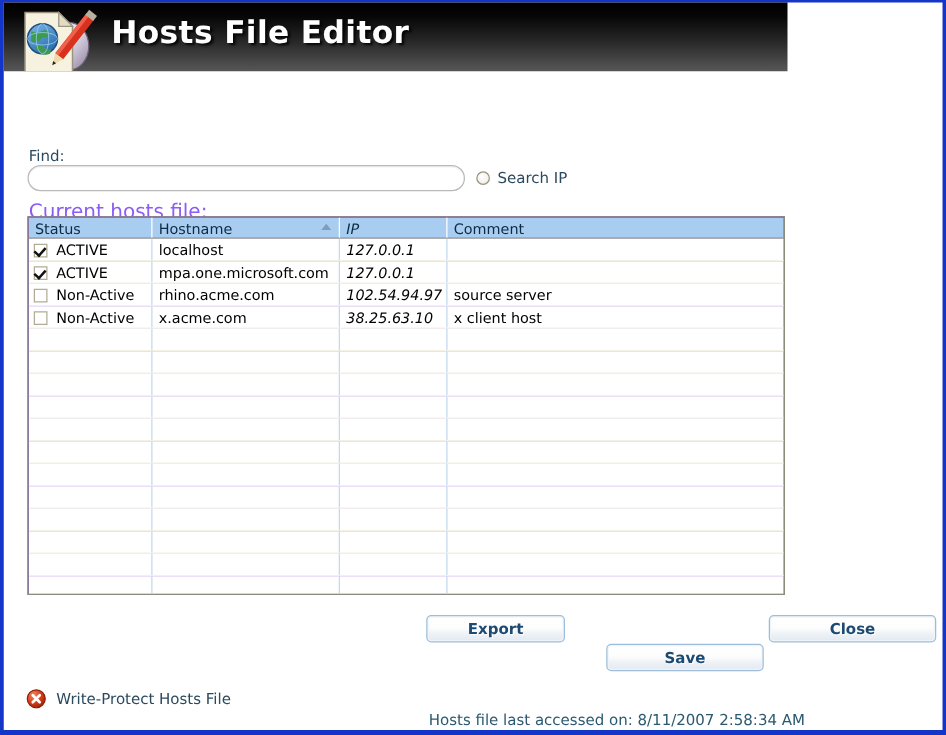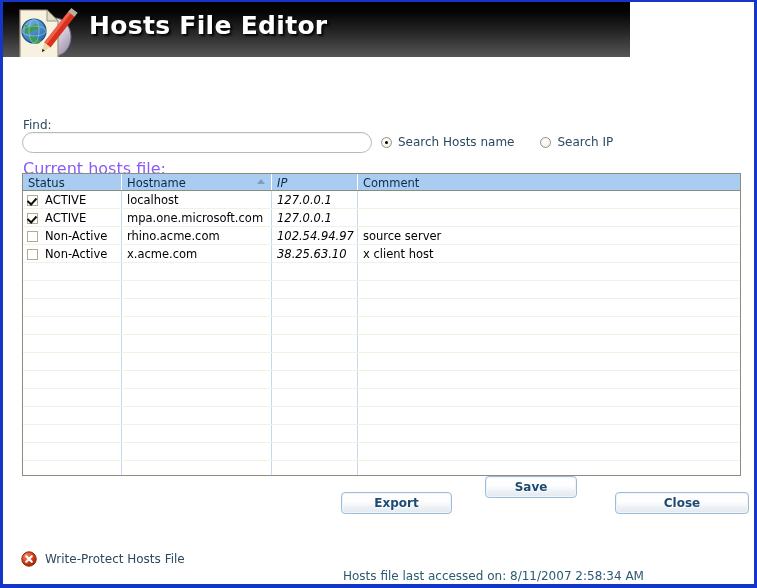--- a/index.html
+++ b/index.html
@@ -108,21 +108,21 @@
     left: 20px; top: 157px;
     font-size: 16px;
     color: #8b5cf6;
     text-align: right;
   }
 
   
   .table-wrap {
     position: absolute;
     left: 19px; top: 171px;
-    width: 719px; height: 303px;
+    width: 606px; height: 303px;
     border: 1px solid #8d8d7e;
     background: #6d28d9;
     overflow: hidden;
   }
   .table-head {
     display: flex;
     height: 17px;
     background: #a8cdf0;
     border-bottom: 1px solid #8d8d7e;
   }
@@ -199,21 +199,21 @@
     font-size: 12px;
     font-weight: bold;
     text-shadow: 1px 1px 0 rgba(255,255,255,0.9);
     font-family: "DejaVu Sans", "Liberation Sans", sans-serif;
     cursor: default;
     padding: 0;
     box-shadow: 0 0 0 1px #eef4fa inset;
   }
   .btn-import { left: 22px;  top: 490px; width: 106px; }
   .btn-export { left: 338px; top: 490px; width: 111px; }
-  .btn-save   { left: 482px; top: 474px; width: 92px; }
+  .btn-save   { left: 482px; top: 513px; width: 126px; }
   .btn-close  { left: 612px; top: 490px; width: 134px; }
 
   
   .wp-row {
     position: absolute;
     left: 18px; top: 533px;
     display: flex;
     align-items: center;
     margin-top: 16px;
   }
@@ -275,24 +275,20 @@
         </g>
       </svg>
     </div>
     <div class="header-title">Hosts File Editor</div>
   </div>
 
   <div class="find-label">Find:</div>
   <input class="find-input" type="text" placeholder="" style="">
 
   <div class="radio-group">
-    <div class="radio-item">
-      <span class="radio-dot checked"></span>
-      <span class="radio-label">Search Hosts name</span>
-    </div>
     <div class="radio-item">
       <span class="radio-dot"></span>
       <span class="radio-label">Search IP</span>
     </div>
   </div>
 
   <div class="current-label">Current hosts file:</div>
 
   <div class="table-wrap">
     <div class="table-head">

